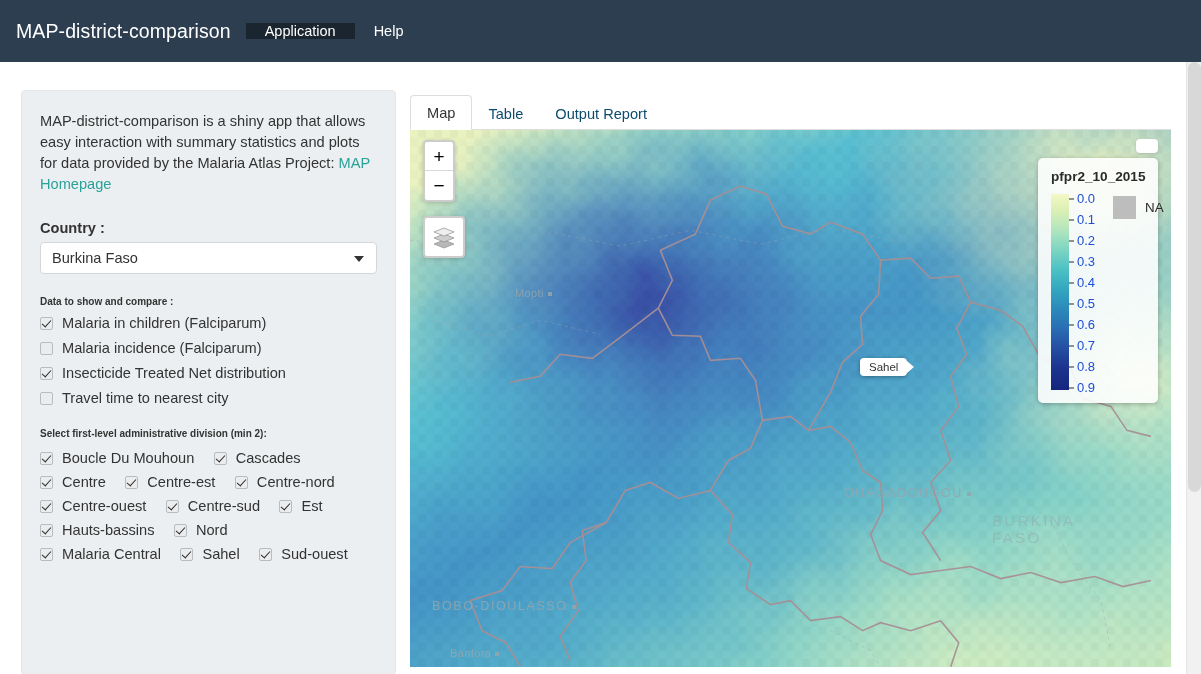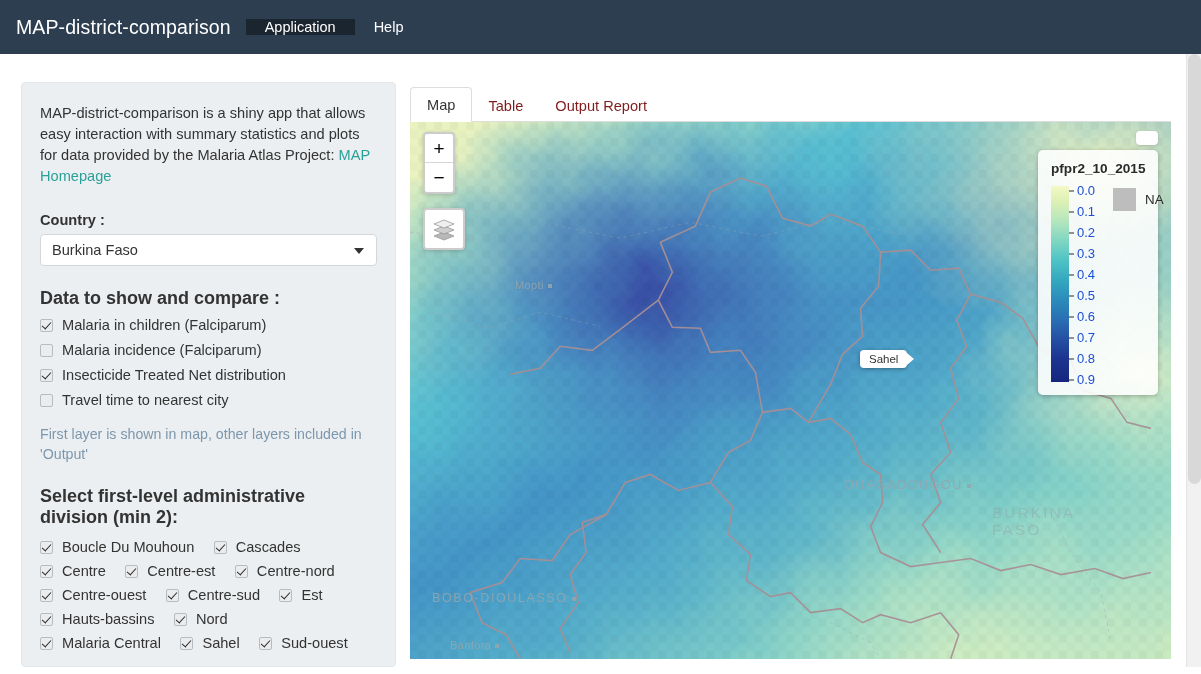--- a/index.html
+++ b/index.html
@@ -6,21 +6,21 @@
   html, body {
     margin: 0; padding: 0;
     width: 1201px; height: 674px;
     overflow: hidden;
     background: #ffffff;
     font-family: "Liberation Sans", sans-serif;
   }
 
   
   .navbar {
-    height: 54px;
+    height: 62px;
     background: #2c3e50;
     display: flex;
     align-items: stretch;
   }
   .navbar-brand {
     display: flex; align-items: center;
     padding: 0 15px 0 16px;
     color: #ffffff;
     font-size: 19.5px;
     letter-spacing: .1px;
@@ -87,21 +87,21 @@
   }
   .select-caret {
     position: absolute; right: 12px; top: 50%;
     width: 0; height: 0;
     margin-top: -2px;
     border-left: 5px solid transparent;
     border-right: 5px solid transparent;
     border-top: 6px solid #333333;
   }
   .group-title {
-    font-size: 18px;
+    font-size: 10px;
     font-weight: bold;
     color: #333333;
     margin: 22px 0 8px 0;
   }
   .cb-row {
     display: flex; align-items: center;
     margin: 0 0 9px 0;
     font-size: 14.6px;
     color: #333333;
   }
@@ -142,21 +142,21 @@
   .main { flex: 1; padding-right: 30px; }
   .tabs {
     display: flex;
     align-items: flex-end;
     border-bottom: 1px solid #dddddd;
     height: 40px;
   }
   .tab {
     padding: 9px 16px 8px 16px;
     font-size: 14.6px;
-    color: #7f1d1d;
+    color: #0c4a6e;
     cursor: pointer;
     position: relative;
     top: 1px;
     white-space: nowrap;
   }
   .tab.active {
     color: #333333;
     background: #ffffff;
     border: 1px solid #dddddd;
     border-bottom-color: #ffffff;
@@ -359,21 +359,20 @@
         <div class="cb-row">
           <span class="cb checked"></span>
           <span>Insecticide Treated Net distribution</span>
         </div>
         <div class="cb-row">
           <span class="cb"></span>
           <span>Travel time to nearest city</span>
         </div>
       </div>
 
-      <p class="helptext">First layer is shown in map, other layers included in 'Output'</p>
 
       <div class="group-title">Select first-level administrative division (min 2):</div>
       <div class="regions">
         <span class="region-item">
             <span class="cb checked"></span>
             <span>Boucle Du Mouhoun</span>
           </span>
         <span class="region-item">
             <span class="cb checked"></span>
             <span>Cascades</span>

